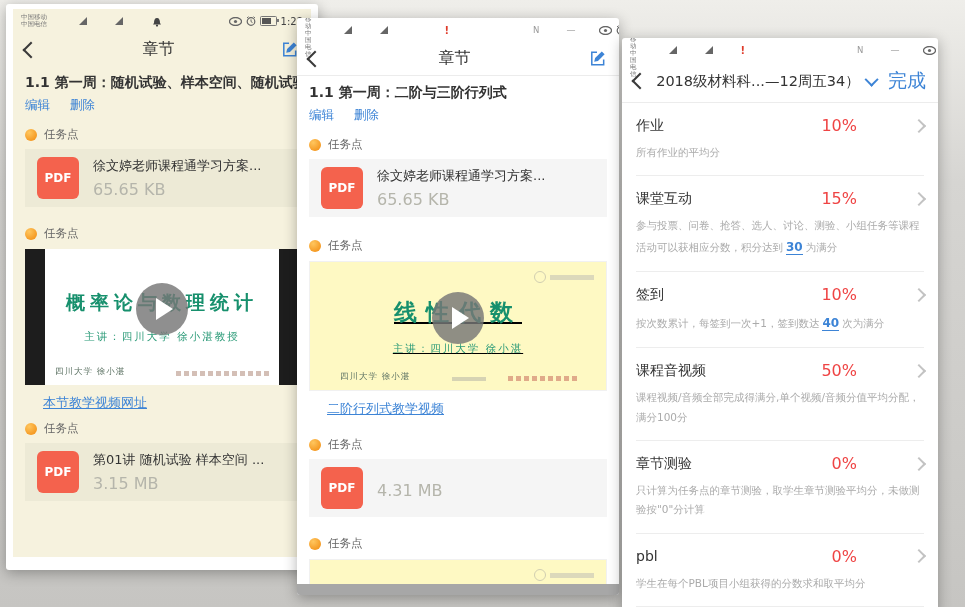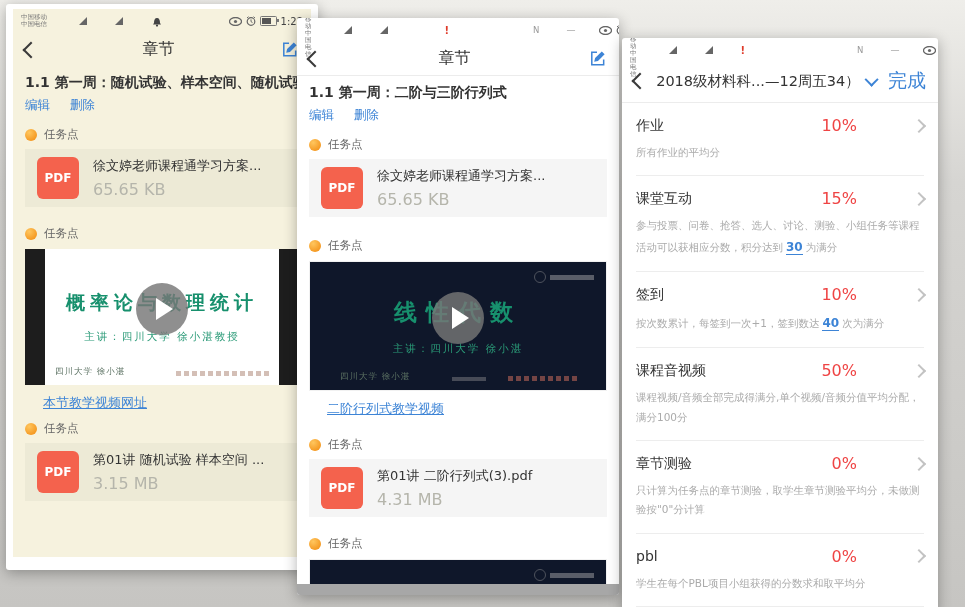--- a/index.html
+++ b/index.html
@@ -45,21 +45,21 @@
   .task-row{display:flex;align-items:center;gap:7px;padding:7px 12px 5px;font-size:11.5px;color:#666;}
   .dot{width:12px;height:12px;border-radius:50%;background:radial-gradient(circle at 35% 30%,#ffc65e,#f59b25 70%);}
   .pdf-card{display:flex;align-items:center;gap:14px;margin:2px 12px 8px;padding:8px 12px;background:#f5f5f5;cursor:pointer;}
   .screen-left .pdf-card{background:#edead6;}
   .pdf-badge{width:42px;height:42px;border-radius:6px;background:#f4624d;color:#fff;font-weight:bold;font-size:12px;display:flex;align-items:center;justify-content:center;flex:0 0 auto;}
   .pdf-title{font-size:13px;color:#333;}
   .pdf-size{font-size:16px;color:#b5b5ab;margin-top:5px;}
 
   
   .video{position:relative;margin:3px 12px 4px;height:136px;background:#ffffff;display:flex;flex-direction:column;align-items:center;justify-content:center;overflow:hidden;}
-  .phone-mid .video{background:#0f172a;border:1px solid #f1f1f1;}
+  .phone-mid .video{background:#fef9c3;border:1px solid #f1f1f1;text-decoration:underline;}
   .video.barred::before{content:"";position:absolute;left:0;top:0;bottom:0;width:20px;background:#1d1d1d;}
   .video.barred::after{content:"";position:absolute;right:0;top:0;bottom:0;width:20px;background:#1d1d1d;}
   .v-title{font-family:"DejaVu Serif","Liberation Serif",serif;font-weight:bold;color:#17906d;font-size:19px;letter-spacing:5px;white-space:nowrap;}
   .phone-mid .v-title{font-size:23px;letter-spacing:9px;}
   .v-sub{color:#2a9a77;font-size:10.5px;margin-top:14px;font-family:"DejaVu Serif","Liberation Serif",serif;letter-spacing:2px;}
   .play{position:absolute;width:52px;height:52px;border-radius:50%;background:rgba(118,118,118,.82);left:50%;top:44%;transform:translate(-50%,-50%);cursor:pointer;}
   .play::after{content:"";position:absolute;left:20px;top:15px;width:0;height:0;border-left:17px solid #fff;border-top:11px solid transparent;border-bottom:11px solid transparent;}
   .v-footer{position:absolute;bottom:7px;left:30px;font-size:8.5px;color:#5c7263;letter-spacing:1px;}
   .v-fine{position:absolute;bottom:9px;right:28px;width:95px;height:5px;opacity:.55;
     background:repeating-linear-gradient(90deg,#b08a7a 0 5px,transparent 5px 8px);}
@@ -249,21 +249,20 @@
   </div>
   <span class="video-link">二阶行列式教学视频</span>
 
   <div class="task-row" style="margin-top:10px">
     <span class="dot"></span>
     <span>任务点</span>
   </div>
   <div class="pdf-card">
     <span class="pdf-badge">PDF</span>
     <span>
-      <div class="pdf-title">第01讲 二阶行列式(3).pdf</div>
       <div class="pdf-size">4.31 MB</div>
     </span>
   </div>
 
   <div class="task-row" style="margin-top:12px">
     <span class="dot"></span>
     <span>任务点</span>
   </div>
   <div class="video partial">
     <div class="v-watermark">

